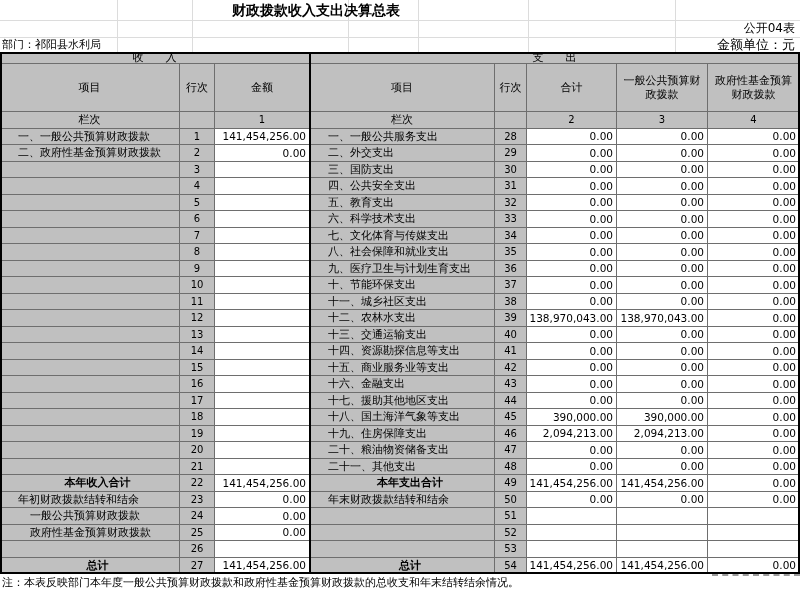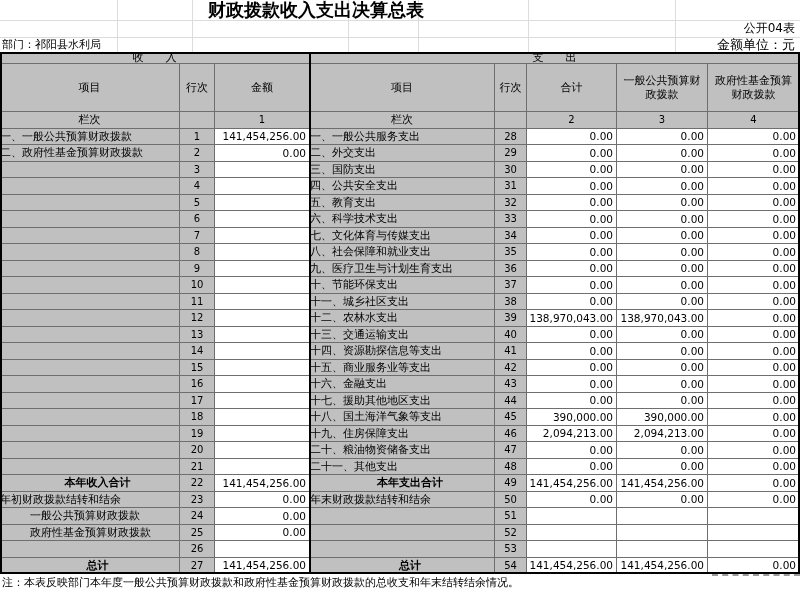--- a/index.html
+++ b/index.html
@@ -6,21 +6,21 @@
   body {
     width:800px; height:591px; position:relative; overflow:hidden;
     background:#ffffff; color:#000;
     font-family:"DejaVu Sans","Liberation Sans",sans-serif;
   }
 
   
   .vgrid { position:absolute; top:0; width:1px; height:52px; background:#dcdcdc; }
   .hgrid { position:absolute; left:0; width:800px; height:1px; background:#dcdcdc; }
   #title-row { position:absolute; top:0; left:0; width:632px; height:20px;
-    line-height:20px; text-align:center; font-size:18px; font-weight:bold; }
+    line-height:20px; text-align:center; font-size:14px; font-weight:bold; }
   #subtitle-row { position:absolute; top:20px; left:0; width:795px; height:17px;
     line-height:17px; text-align:right; font-size:12px; }
   #dept-row { position:absolute; top:37px; left:2px; height:15px; line-height:15px; font-size:11px; }
   #unit-row { position:absolute; top:37px; right:5px; height:33px; line-height:15px; font-size:13px; }
 
   
   #income-grid { position:absolute; left:0; top:52px; width:310px; height:522px;
     display:grid; grid-template-columns:180px 35px 95px;
     grid-template-rows:12px 48px 16.5px repeat(27,16.5px); }
   #expenditure-grid { position:absolute; left:310px; top:52px; width:490px; height:522px;
@@ -28,21 +28,21 @@
     grid-template-rows:12px 48px 16.5px repeat(27,16.5px); }
 
   .c { box-sizing:border-box; position:relative; overflow:hidden; white-space:nowrap;
     border-right:1px solid #6e6e6e; border-bottom:1px solid #6e6e6e;
     display:flex; align-items:center; font-size:11px; }
   .gray { background:#c0c0c0; }
   .sechead { grid-column:1 / -1; background:#c0c0c0; justify-content:center;
     font-size:11px; }
   .head { background:#c0c0c0; justify-content:center; text-align:center;
     white-space:pre-line; line-height:1.25; }
-  .item { padding-left:0; }
+  .item { padding-left:18px; }
   .item.indent { padding-left:30px; }
   .item.total { justify-content:center; padding-left:16px; font-weight:bold; }
   .line { justify-content:center; font-size:10px; }
   .amt { background:#ffffff; justify-content:flex-end; padding-right:3px; font-size:10.5px; }
 
   #table-outline { position:absolute; left:0; top:52px; width:800px; height:522px;
     border:2px solid #000; box-sizing:border-box; pointer-events:none; }
   #section-divider { position:absolute; left:309px; top:52px; width:2px; height:522px;
     background:#000; pointer-events:none; }
   #note-row { position:absolute; top:575px; left:2px; width:796px; height:16px;

